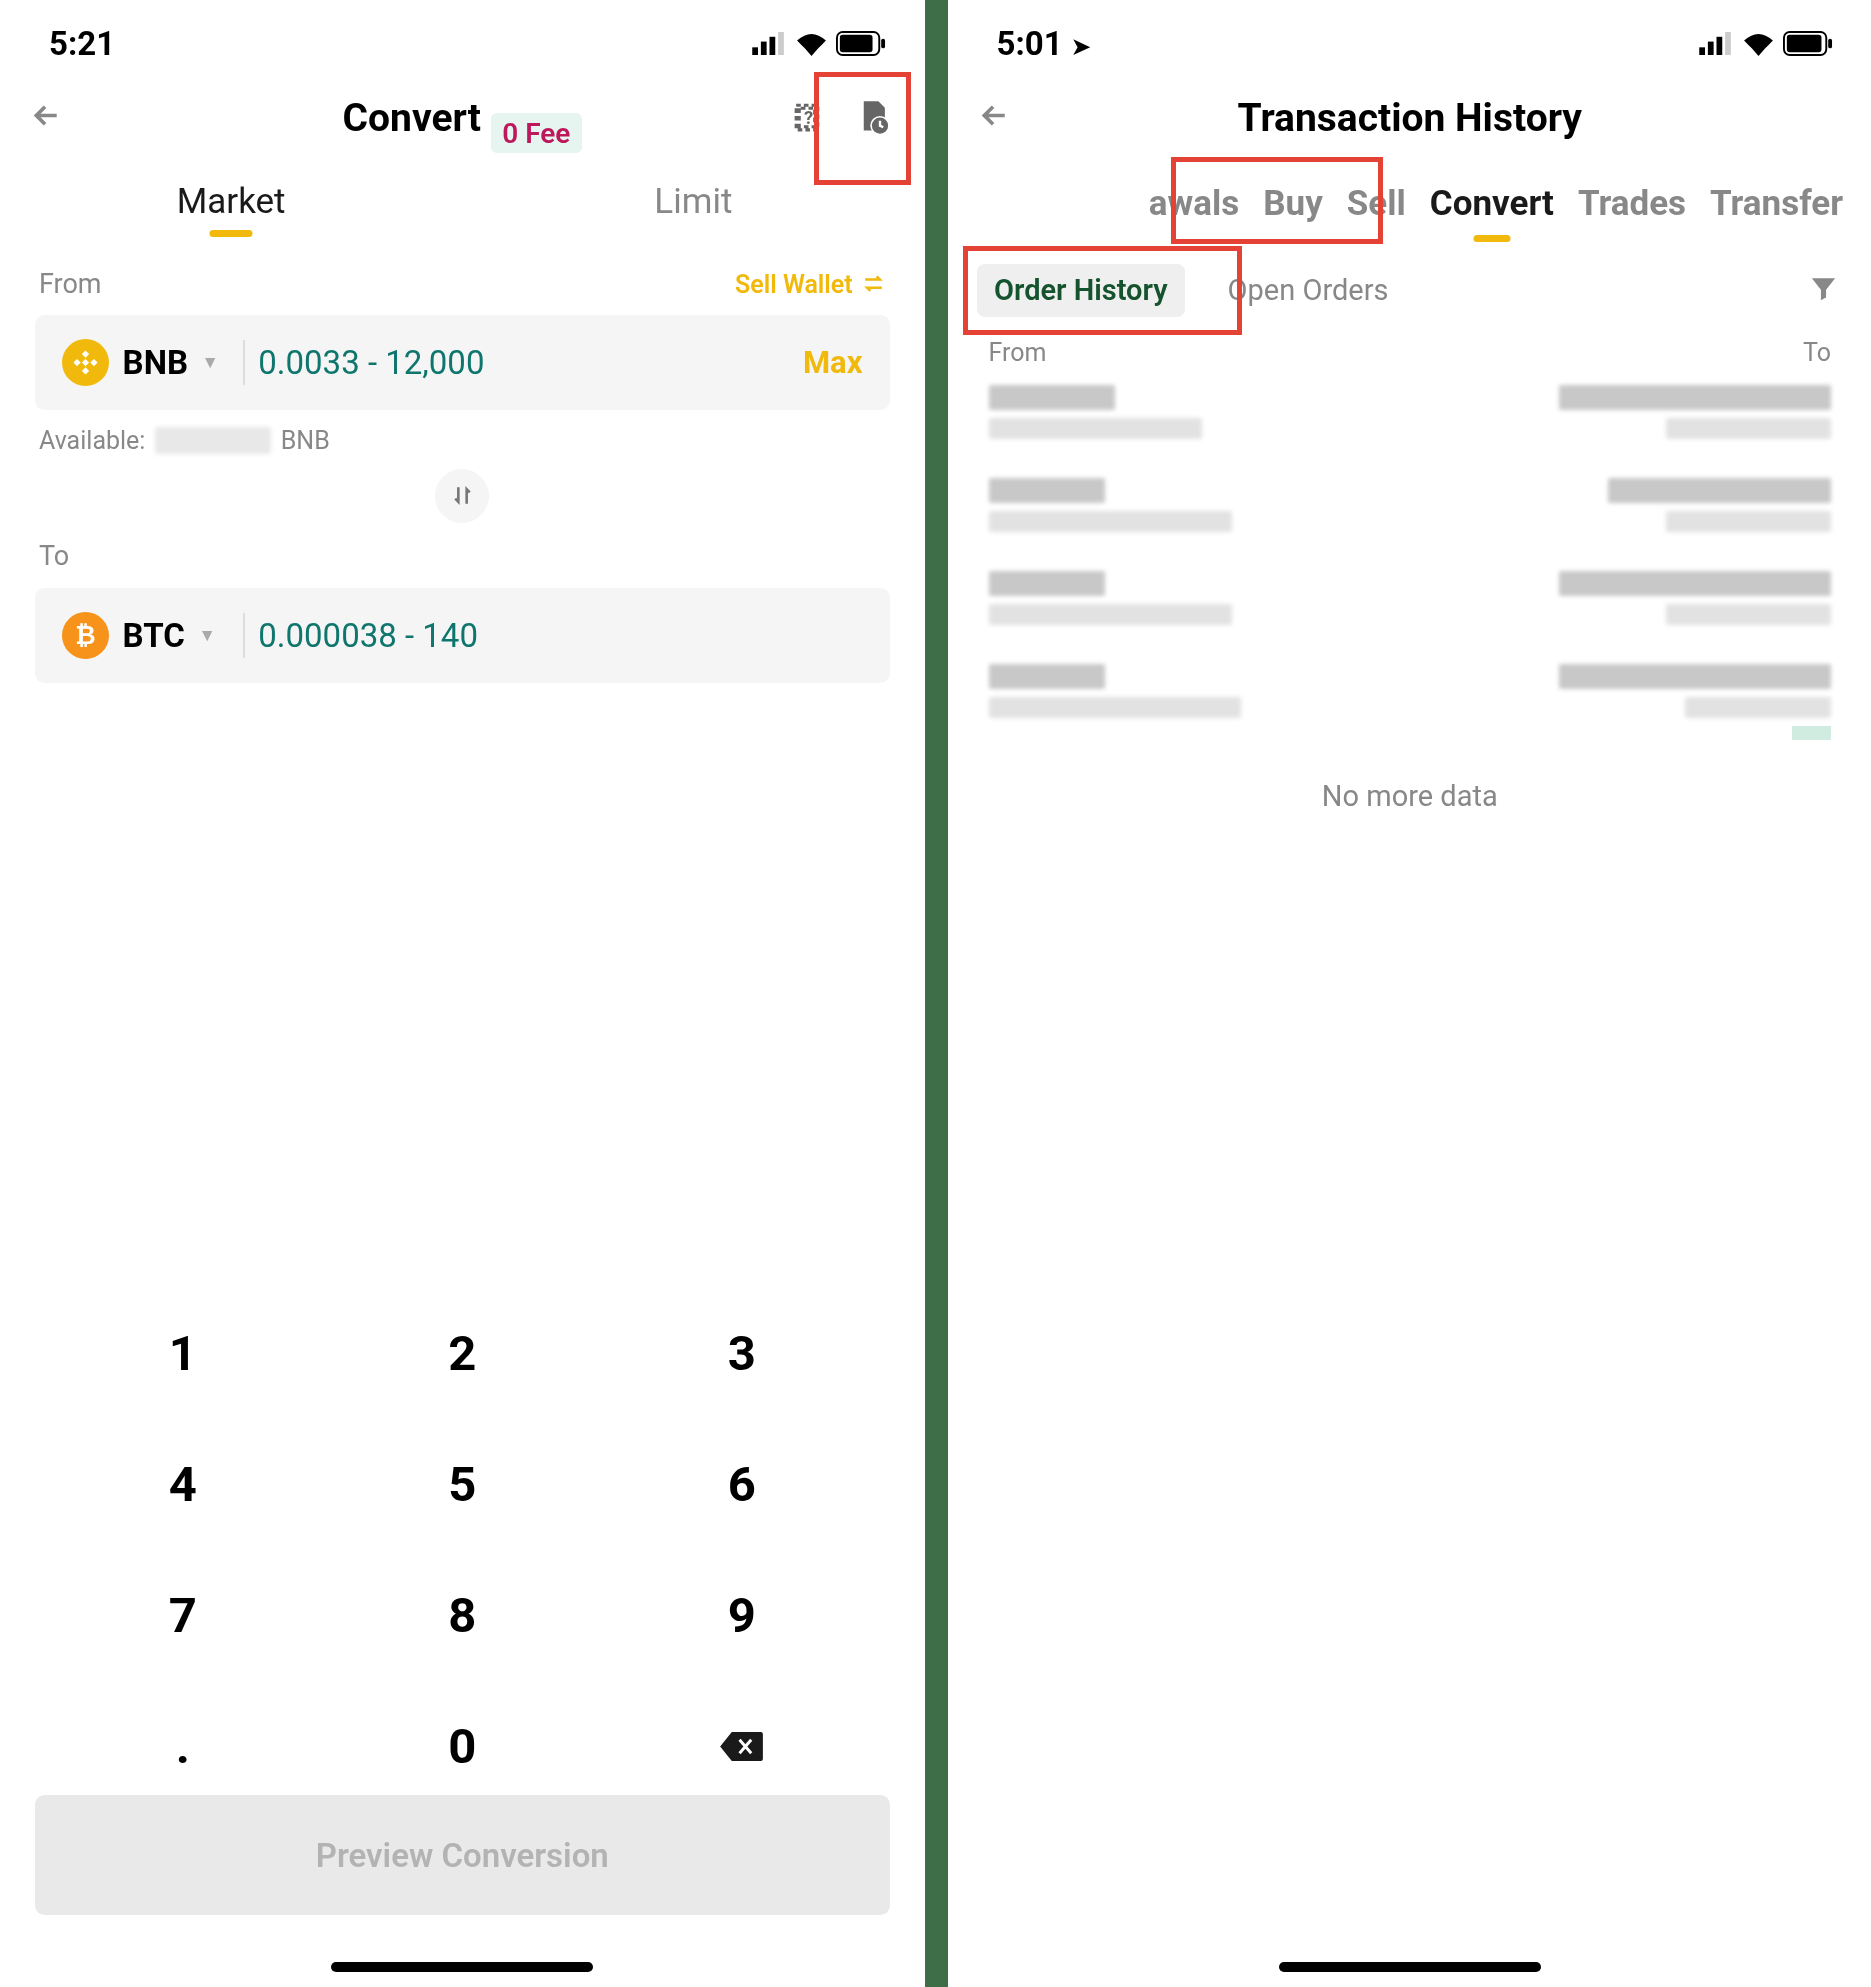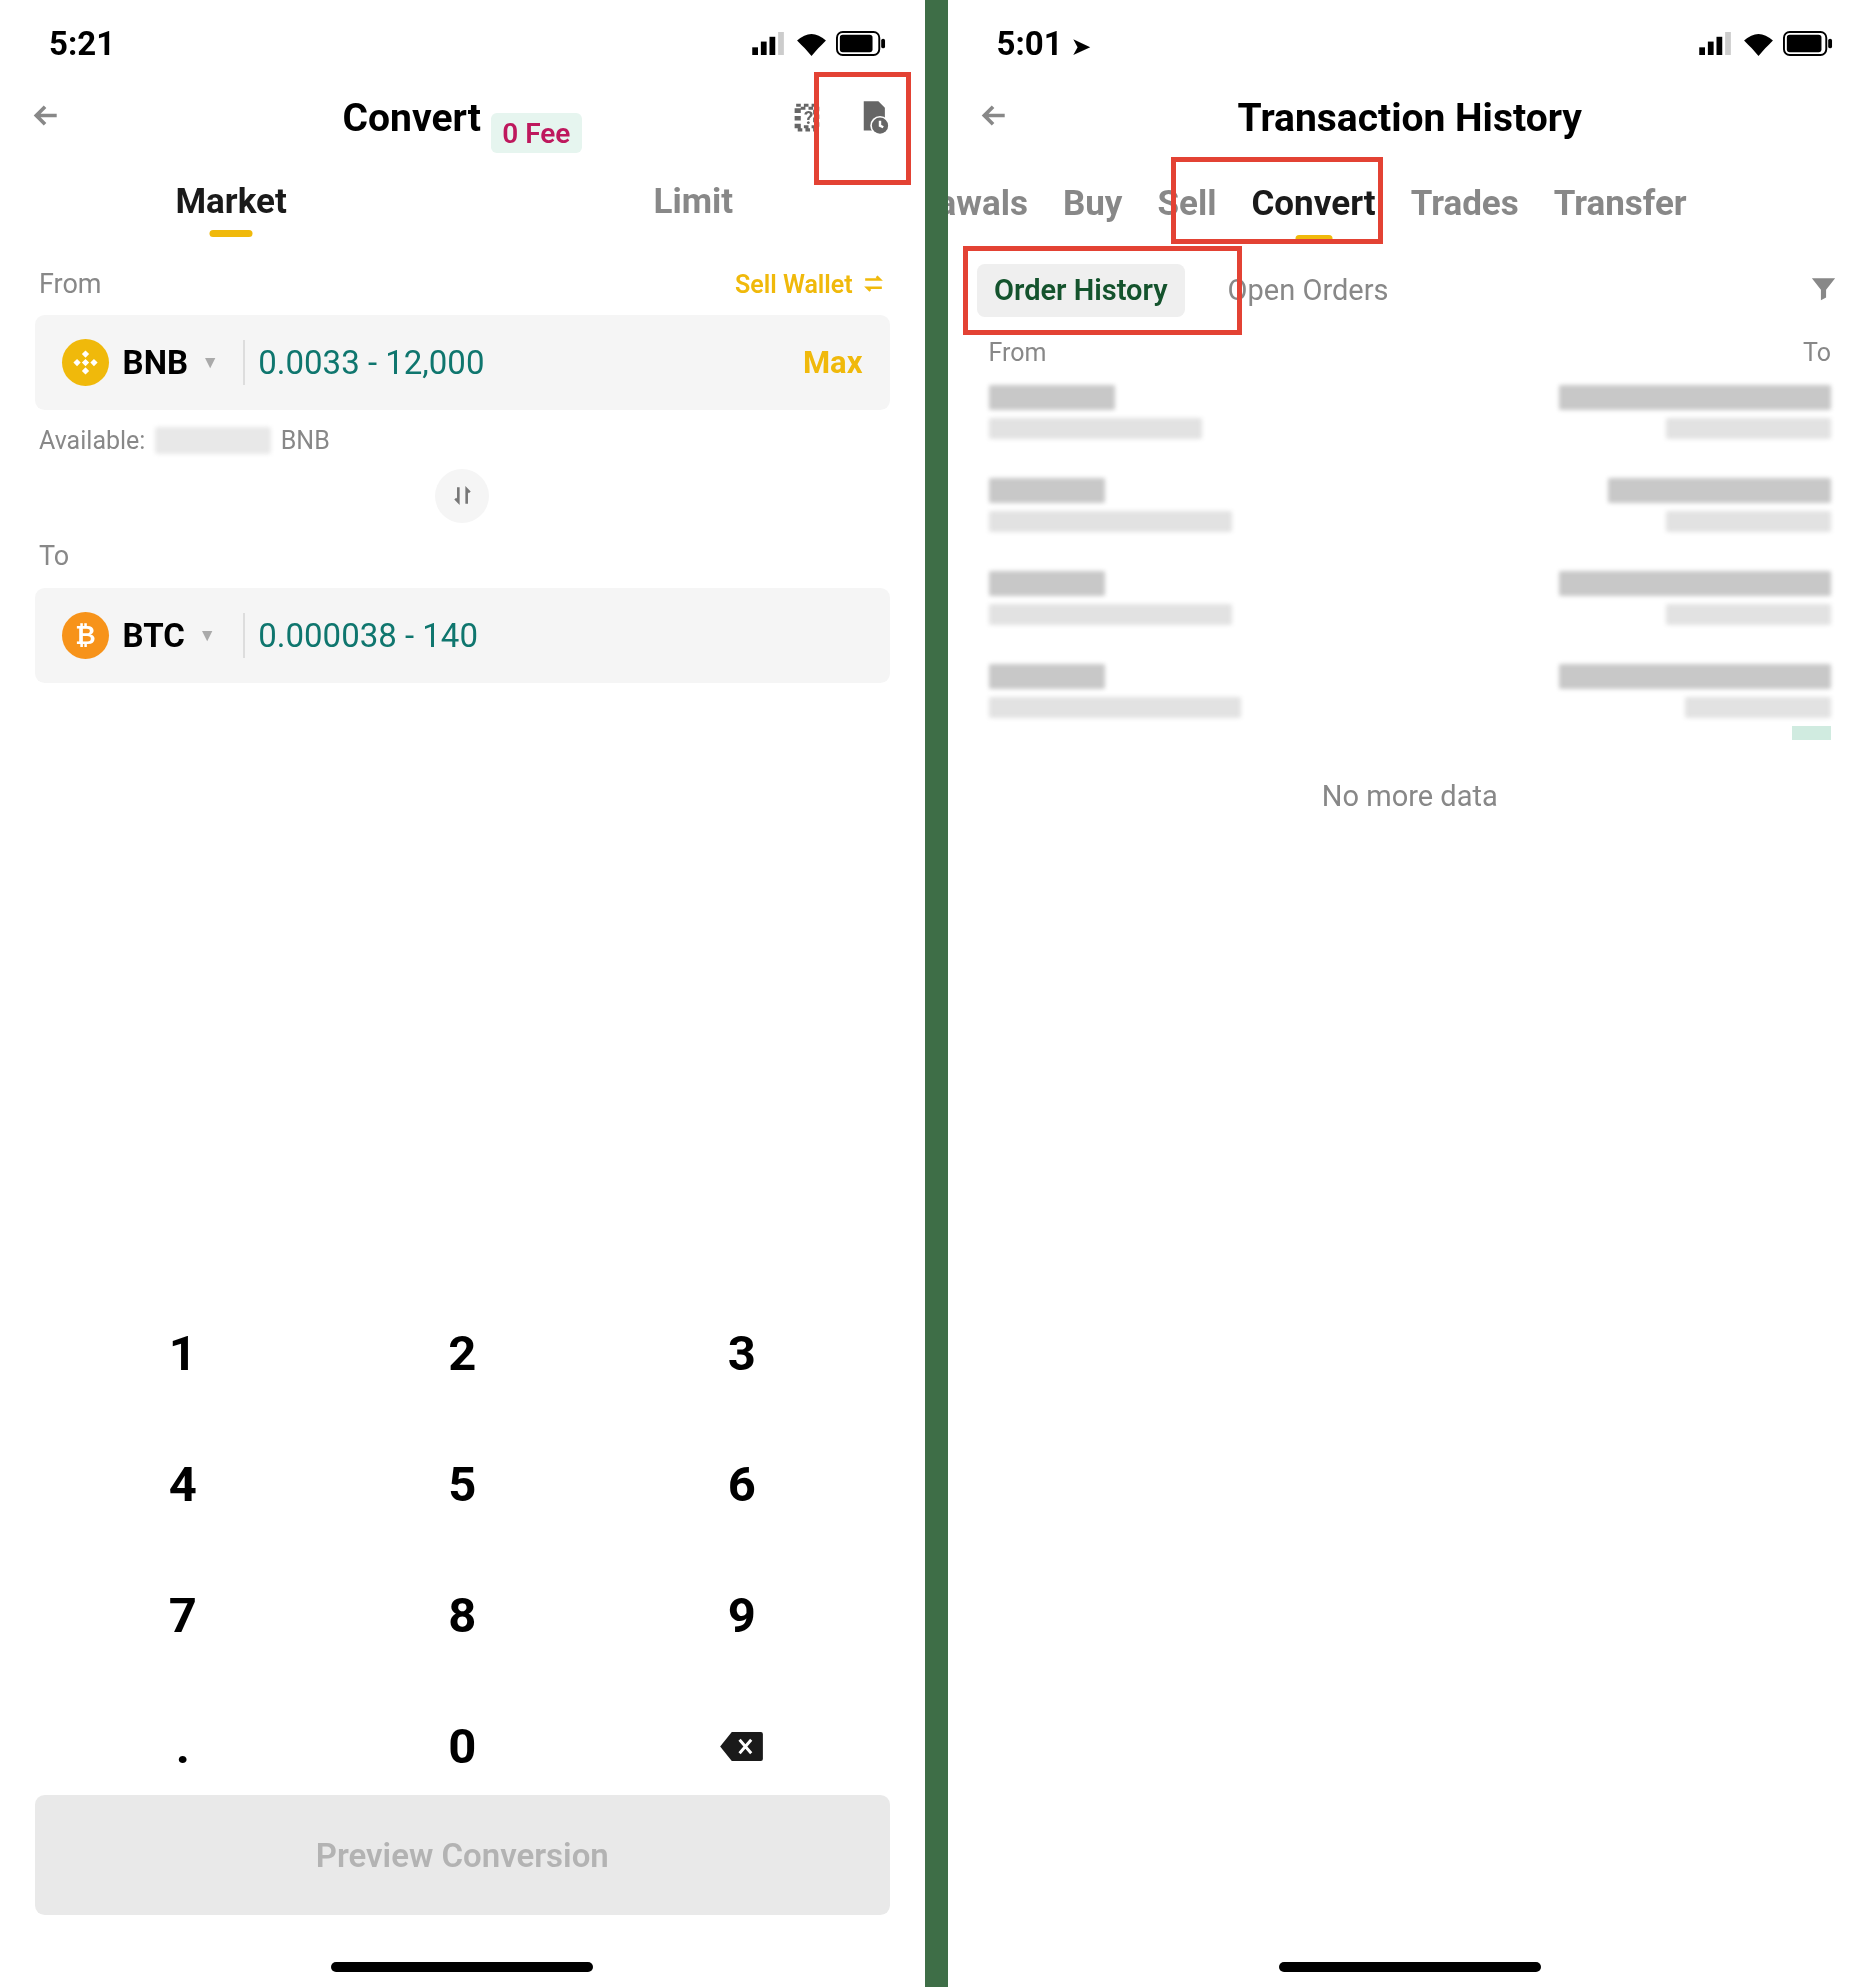--- a/index.html
+++ b/index.html
@@ -13,21 +13,21 @@
 .loc-icon { font-size:25px; margin-left:3.9px; }
 .header { display:flex; align-items:center; padding:9.7px 29px 17.5px 29px; position:relative; height:87px; }
 .back-arrow { font-size:43px; color:#888; cursor:pointer; position:absolute; left:29px; }
 .header-center { flex:1; text-align:center; display:flex; justify-content:center; align-items:center; gap:9.7px; }
 .header-title { font-size:39px; font-weight:700; }
 .fee-badge { background:#e6f5ef; color:#be185d; font-size:28px; padding:3.9px 11.6px; border-radius:5.8px; font-weight:600;margin-top:31px; }
 .header-icons { position:absolute; right:29px; display:flex; gap:19.4px; align-items:center; }
 .header-icon { width:45px; height:45px; color:#666; display:flex; align-items:center; justify-content:center; }
 .highlight-box { position:absolute; border:5.8px solid #e34234; background:transparent; z-index:10; pointer-events:none; }
 .tabs { display:flex; padding:7.8px 0 0 0; height:78px; }
-.tab { flex:1; text-align:center; font-size:35px; font-weight:700; color:#888; cursor:pointer; padding:7.8px 0 23px 0; position:relative; }
+.tab { flex:1; text-align:center; font-size:35px; font-weight:400; color:#888; cursor:pointer; padding:7.8px 0 23px 0; position:relative; }
 .tab.active { color:#1a1a1a; }
 .tab.active::after { content:''; position:absolute; bottom:5.8px; left:50%; transform:translateX(-50%); width:43px; height:6.8px; background:#f0b90b; border-radius:3.9px; }
 .section-label-row { display:flex; justify-content:space-between; align-items:center; padding:25px 39px 11.6px 39px; }
 .section-label { font-size:27px; color:#888; }
 .wallet-row { display:flex; align-items:center; gap:7.8px; color:#f0b90b; font-size:25px; font-weight:600; }
 .input-box { margin:3.9px 35px; background:#f5f5f5; border-radius:9.7px; height:95px; display:flex; align-items:center; padding:0 27px; }
 .coin-select { display:flex; align-items:center; gap:13.6px; cursor:pointer; min-width:175px; }
 .coin-icon { width:47px; height:47px; border-radius:50%; display:flex; align-items:center; justify-content:center; color:#fff; font-size:25px; font-weight:700; }
 .coin-bnb { background:#f0b90b; }
 .coin-btc { background:#f7931a; }
@@ -37,21 +37,21 @@
 .input-placeholder { flex:1; font-size:33px; color:#0f766e; }
 .max-btn { font-size:31px; color:#f0b90b; font-weight:700; cursor:pointer; }
 .available-row { padding:11.6px 39px 0 39px; font-size:25px; color:#888; display:flex; align-items:center; gap:9.7px; }
 .blurred-amount { display:inline-block; width:116px; height:27px; background:#e8e8e8; filter:blur(1.9px); border-radius:2.9px; }
 .swap-circle { width:54px; height:54px; border-radius:50%; background:#f5f5f5; display:flex; align-items:center; justify-content:center; margin:13.6px auto; cursor:pointer; color:#777; font-size:25px; }
 .keypad { position:absolute; bottom:175px; left:0; right:0; display:grid; grid-template-columns:repeat(3,1fr); grid-template-rows:repeat(4,1fr); padding:0 43px; height:524px; }
 .key { font-size:49px; font-weight:700; display:flex; align-items:center; justify-content:center; cursor:pointer; }
 .key-backspace { font-size:39px; }
 .preview-btn { position:absolute; bottom:72px; left:35px; right:35px; height:120px; background:#e9e9e9; color:#b3b3b3; font-size:33px; font-weight:600; display:flex; align-items:center; justify-content:center; border-radius:9.7px; cursor:pointer; }
 .home-indicator { position:absolute; bottom:15.5px; left:50%; transform:translateX(-50%); width:262px; height:9.7px; background:#000; border-radius:9.7px; }
-.th-tabs { display:flex; overflow:hidden; padding:9.7px 0 0 0; gap:35px; height:87px; align-items:center; margin-left:-39px; }
+.th-tabs { display:flex; overflow:hidden; padding:9.7px 0 0 0; gap:24px; height:87px; align-items:center; margin-left:-39px;justify-content:flex-end; }
 .th-tab { font-size:35px; font-weight:700; color:#888; cursor:pointer; white-space:nowrap; position:relative; padding-bottom:19.4px; }
 .th-tab.active { color:#1a1a1a; }
 .th-tab.active::after { content:''; position:absolute; bottom:1.9px; left:50%; transform:translateX(-50%); width:37px; height:6.8px; background:#f0b90b; border-radius:3.9px; }
 .subtabs { display:flex; align-items:center; padding:11.6px 29px 7.8px 29px; gap:25px; }
 .subtab { font-size:29px; color:#888; padding:9.7px 17.5px; cursor:pointer; }
 .subtab.active { background:#efefef; color:#14532d; border-radius:7.8px; font-weight:600; }
 .filter-icon { margin-left:auto; color:#888; cursor:pointer; width:35px; height:35px; }
 .ft-row { display:flex; justify-content:space-between; padding:13.6px 41px 17.5px 41px; font-size:25px; color:#888; }
 .history-list { padding:0 41px; }
 .history-row { margin-bottom:39px; }

